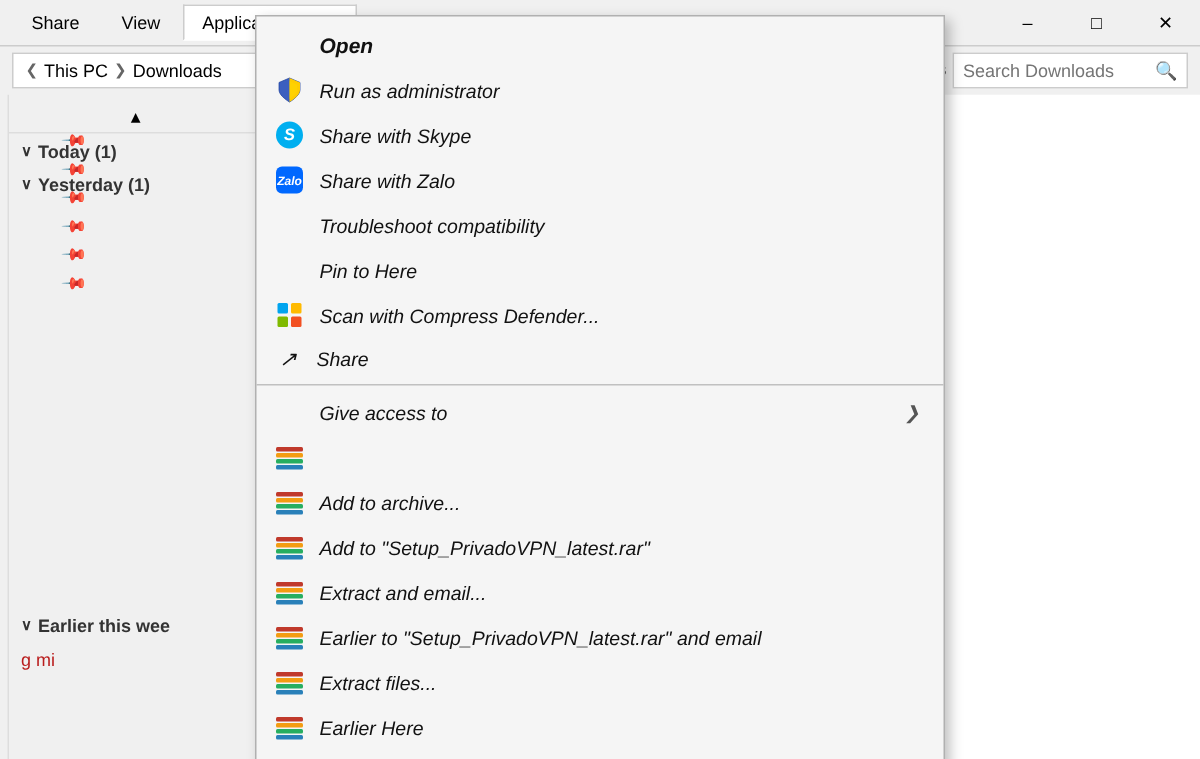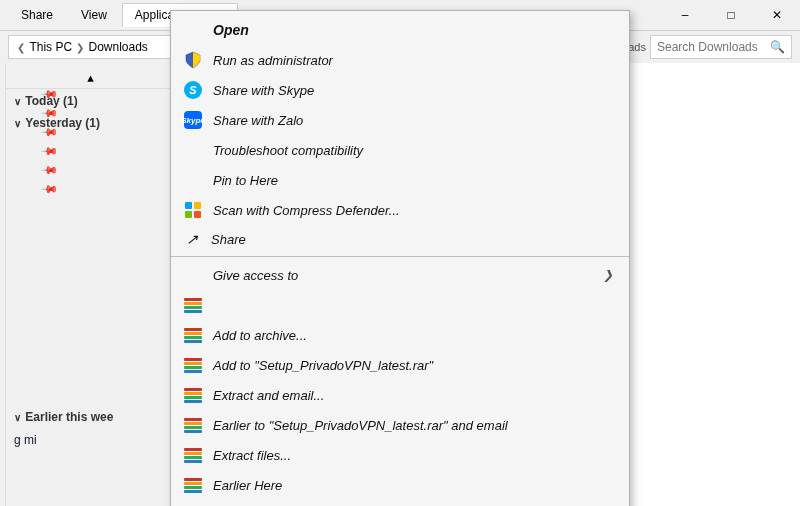--- a/index.html
+++ b/index.html
@@ -97,21 +97,21 @@
       color: #666;
       font-size: 10px;
     }
 
     .search-box {
       display: flex;
       align-items: center;
       background: #fff;
       border: 1px solid #ccc;
       height: 24px;
-      width: 142px;
+      width: 157px;
       padding: 0 6px;
       font-size: 12px;
     }
 
     .search-box input {
       border: none;
       outline: none;
       font-size: 12px;
       width: 100%;
       background: transparent;
@@ -437,21 +437,21 @@
         <span class="pin-icon">📌</span>
       </div>
 
       <div class="nav-section" style="margin-top: 160px;">
         <div class="nav-section-header">
           <span class="chevron">∨</span>
           <span class="earlier-text">Earlier this wee</span>
         </div>
       </div>
 
-      <div style="padding: 4px 8px; font-size:12px; color:#0f172a;">g mi</div>
+      <div style="padding: 4px 8px; font-size:12px; color:#b91c1c;">g mi</div>
     </div>
 
     <div class="file-area">
 
       <div class="date-group">
         <div class="date-label">
           <span>∨</span>
           <span>Today (1)</span>
         </div>
         <div class="file-item selected">
@@ -559,21 +559,21 @@
 
     <div class="ctx-item">
       <div class="ctx-icon">
         <div class="icon-skype">S</div>
       </div>
       <span class="ctx-label">Share with Skype</span>
     </div>
 
     <div class="ctx-item">
       <div class="ctx-icon">
-        <div class="icon-zalo">Skype</div>
+        <div class="icon-zalo">Zalo</div>
       </div>
       <span class="ctx-label">Share with Zalo</span>
     </div>
 
     <div class="ctx-item">
       <div class="ctx-icon"></div>
       <span class="ctx-label">Troubleshoot compatibility</span>
     </div>
 
     <div class="ctx-item">

